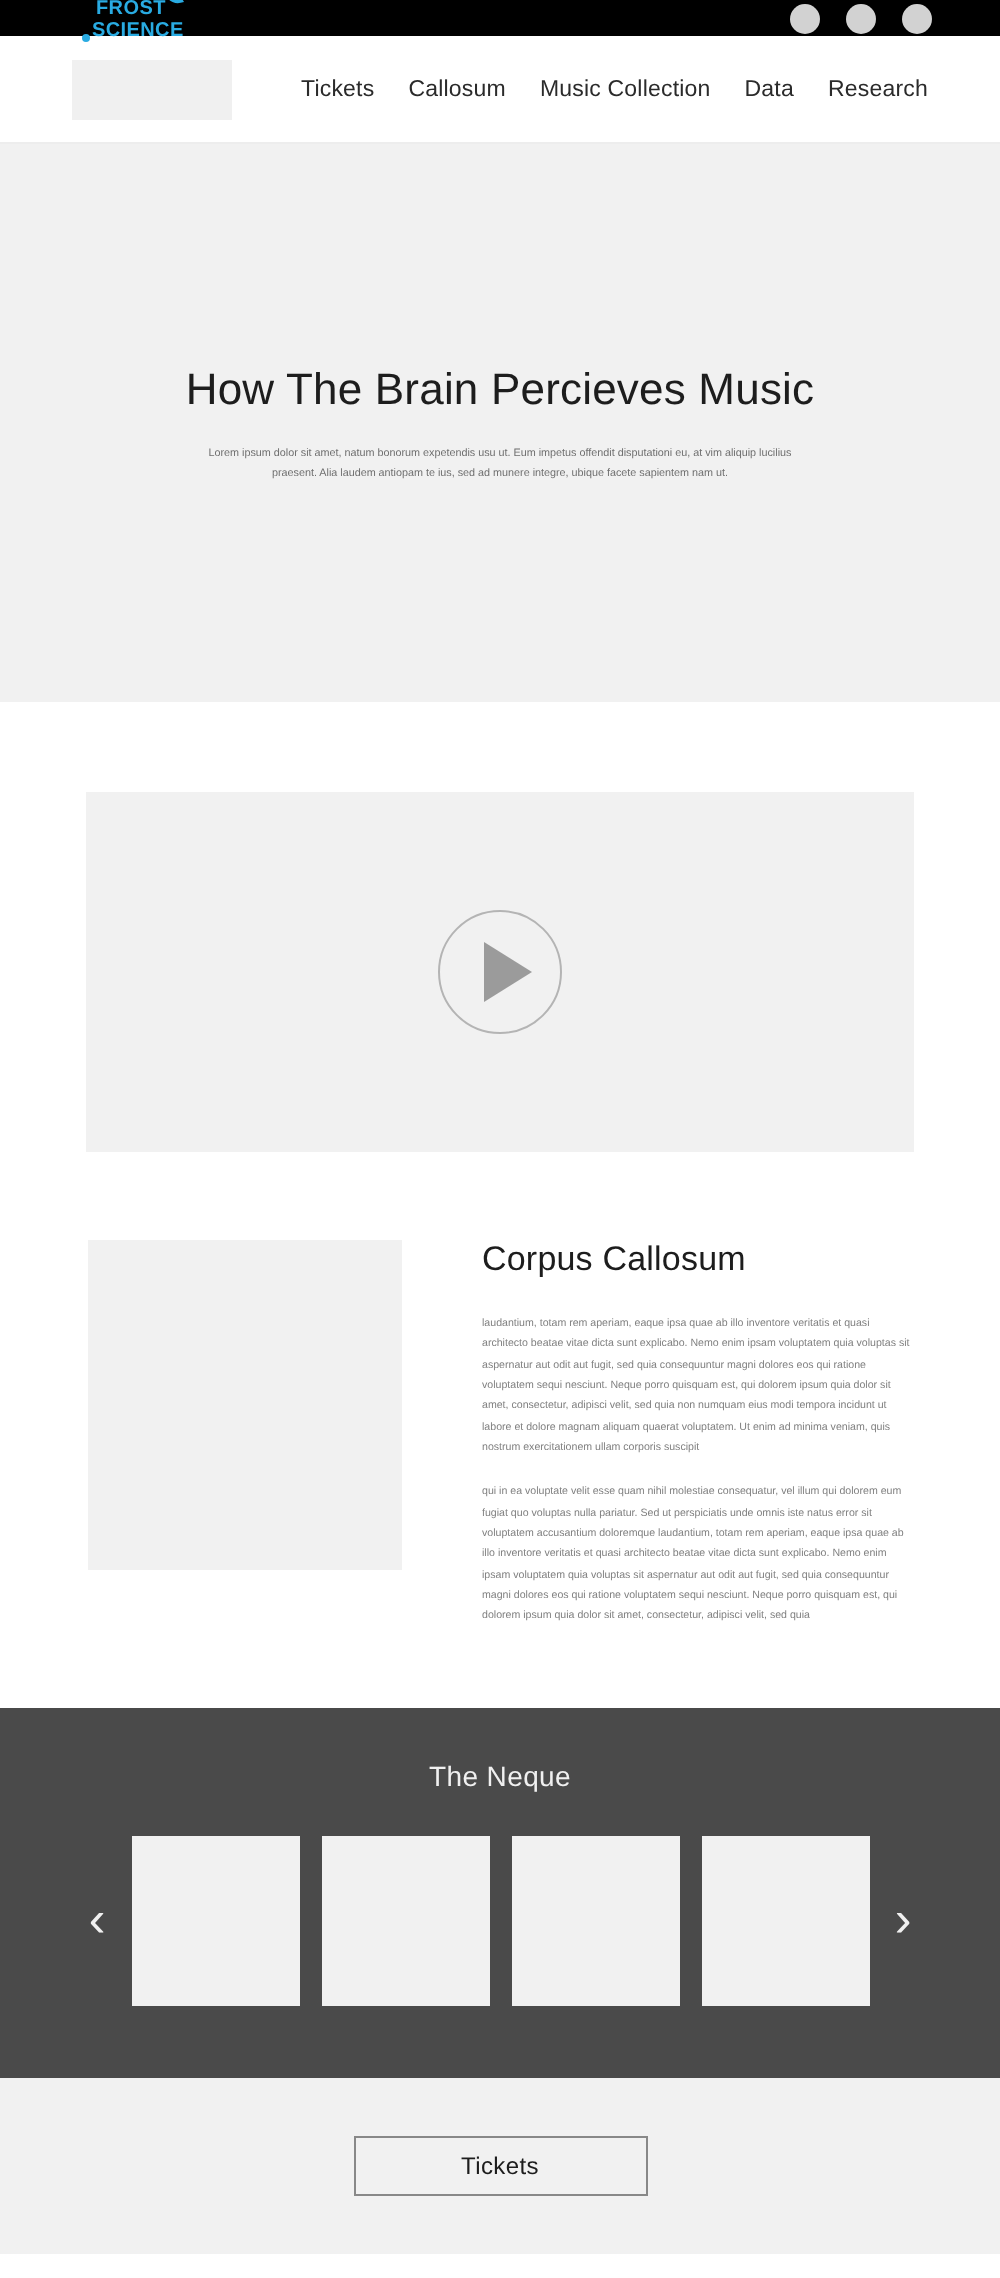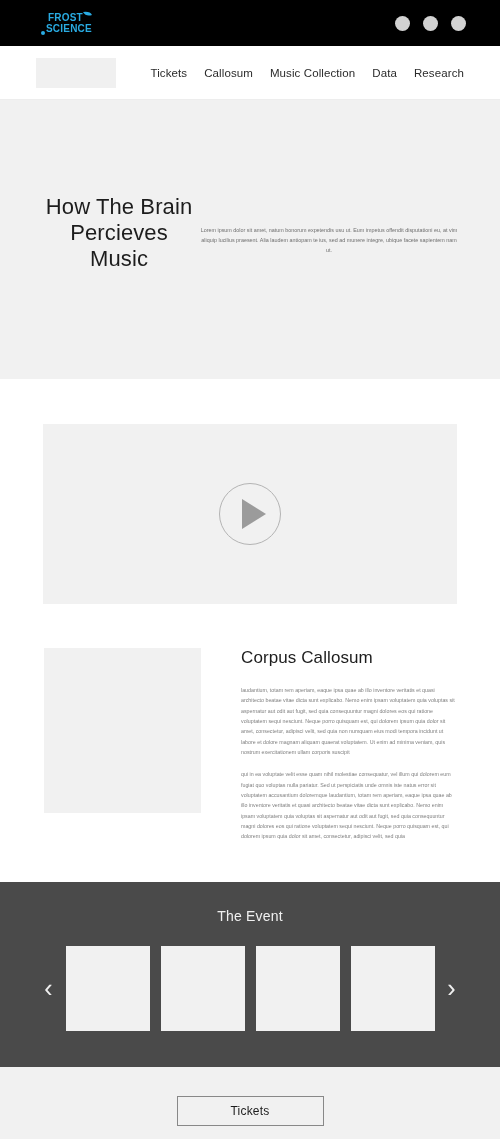--- a/index.html
+++ b/index.html
@@ -13,21 +13,21 @@
     height: 1139px;
     background: #ffffff;
     font-family: "Liberation Sans", "DejaVu Sans", sans-serif;
     color: #222222;
     overflow: hidden;
   }
 
   
   .topbar {
     position: relative;
-    height: 46px;
+    height: 18px;
     background: #000000;
     display: flex;
     align-items: center;
     padding: 0 18px 0 38px;
   }
   .brand-logo {
     display: block;
     line-height: 0;
   }
   .topbar-actions {
@@ -72,21 +72,21 @@
     text-decoration: none;
     white-space: nowrap;
     letter-spacing: .1px;
   }
 
   
   .hero {
     background: #f1f1f1;
     height: 279px;
     display: flex;
-    flex-direction: row;
+    flex-direction: column;
     align-items: center;
     justify-content: center;
     padding: 0 40px;
   }
   .hero-title {
     margin: 0 0 14px 0;
     font-size: 22px;
     font-weight: 400;
     color: #1d1d1d;
     text-align: center;
@@ -282,21 +282,21 @@
 <section class="article">
   <div class="article-img"></div>
   <div class="article-body">
     <h2 class="article-title">Corpus Callosum</h2>
     <p class="article-p">laudantium, totam rem aperiam, eaque ipsa quae ab illo inventore veritatis et quasi architecto beatae vitae dicta sunt explicabo. Nemo enim ipsam voluptatem quia voluptas sit aspernatur aut odit aut fugit, sed quia consequuntur magni dolores eos qui ratione voluptatem sequi nesciunt. Neque porro quisquam est, qui dolorem ipsum quia dolor sit amet, consectetur, adipisci velit, sed quia non numquam eius modi tempora incidunt ut labore et dolore magnam aliquam quaerat voluptatem. Ut enim ad minima veniam, quis nostrum exercitationem ullam corporis suscipit</p>
     <p class="article-p">qui in ea voluptate velit esse quam nihil molestiae consequatur, vel illum qui dolorem eum fugiat quo voluptas nulla pariatur. Sed ut perspiciatis unde omnis iste natus error sit voluptatem accusantium doloremque laudantium, totam rem aperiam, eaque ipsa quae ab illo inventore veritatis et quasi architecto beatae vitae dicta sunt explicabo. Nemo enim ipsam voluptatem quia voluptas sit aspernatur aut odit aut fugit, sed quia consequuntur magni dolores eos qui ratione voluptatem sequi nesciunt. Neque porro quisquam est, qui dolorem ipsum quia dolor sit amet, consectetur, adipisci velit, sed quia</p>
   </div>
 </section>
 
 <section class="event">
-  <h2 class="event-title">The Event</h2>
+  <h2 class="event-title">The Neque</h2>
   <div class="carousel">
     <button class="arrow" aria-label="Previous">‹</button>
     <div class="slides">
       <div class="slide"></div>
       <div class="slide"></div>
       <div class="slide"></div>
       <div class="slide"></div>
     </div>
     <button class="arrow" aria-label="Next">›</button>
   </div>

